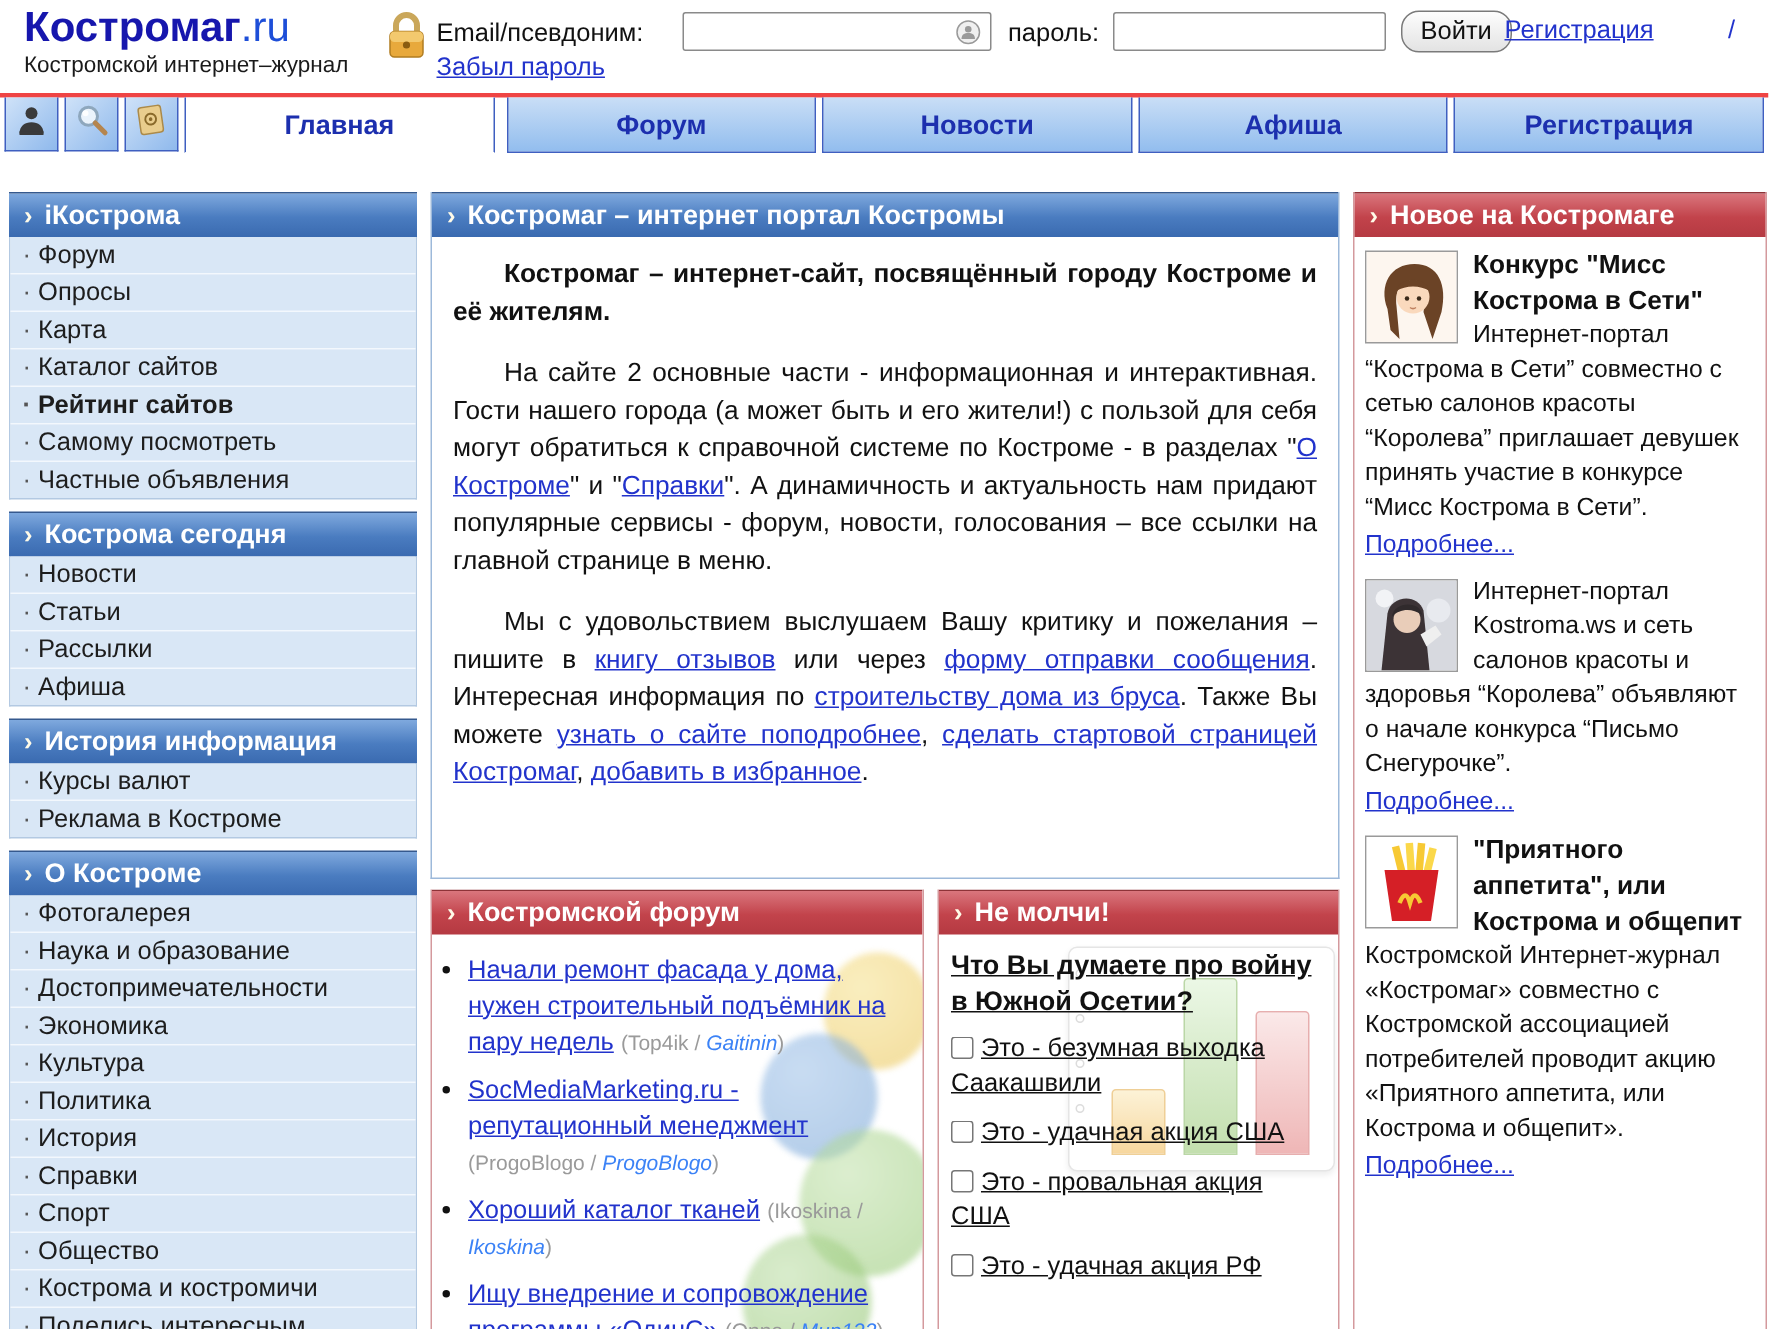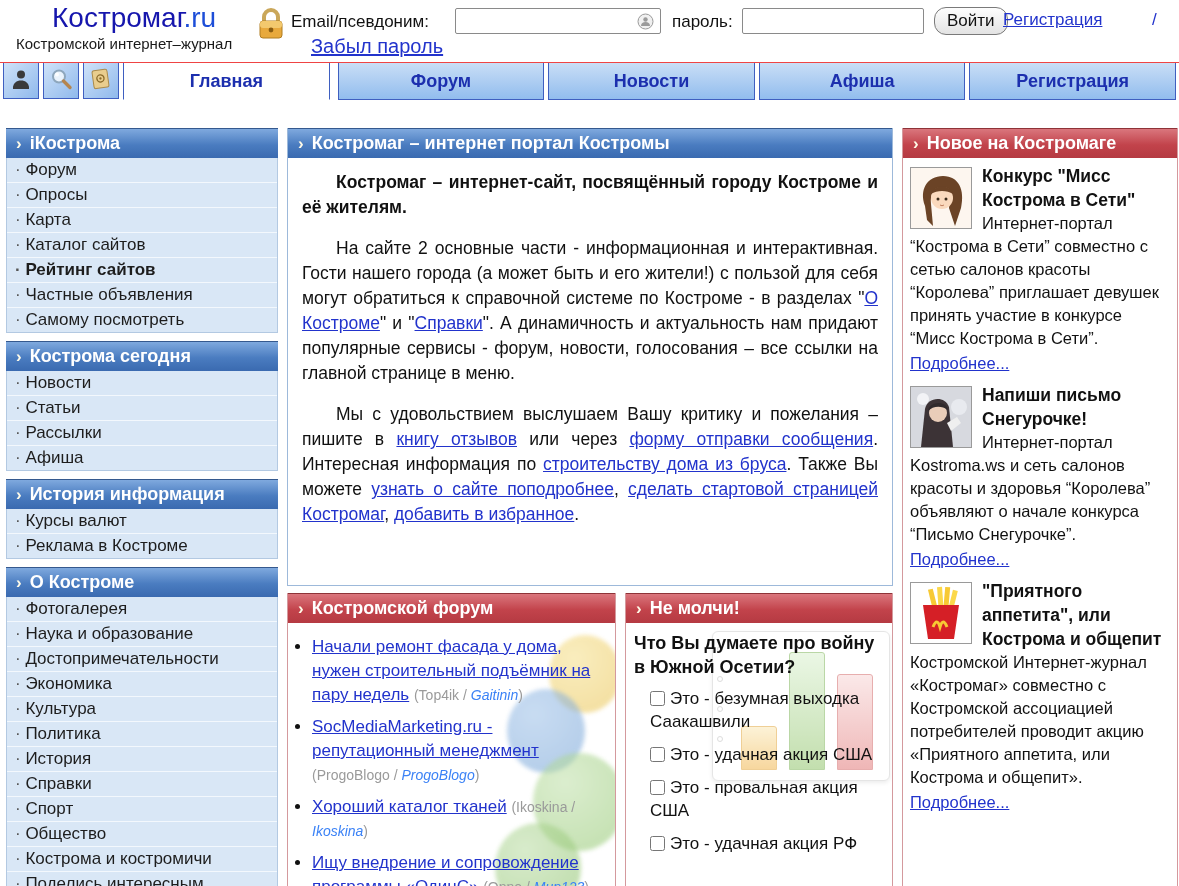--- a/index.html
+++ b/index.html
@@ -5,40 +5,40 @@
   * { margin:0; padding:0; box-sizing:border-box; }
   html,body { background:#fff; }
   body {
     width:1179px; height:886px; overflow:hidden; position:relative;
     font-family:"Liberation Sans","DejaVu Sans",sans-serif; color:#111;
   }
   a { color:#2233cc; text-decoration:underline; cursor:pointer; }
 
   
   .topbar { position:relative; height:62px; }
-  .logo-name { font-size:28px; font-weight:normal; color:#1616ad;margin-left:36px; }
+  .logo-name { font-size:28px; font-weight:bold; color:#1616ad; }
   .logo-suffix { font-size:28px; color:#1d4ed8; }
   .logo { position:absolute; left:16px; top:2px; }
   .logo-sub { font-size:15px; color:#1a1a1a; margin-top:1px; }
   .lock { position:absolute; left:256px; top:7px; }
   .login-label { position:absolute; top:12px; font-size:17px; }
   .lbl-email { left:291px; }
   .lbl-pass { left:672px; }
   .txt-input { position:absolute; top:8px; height:26px; border:1px solid #8a8a8a; border-radius:2px; font-size:15px; padding:0 22px 0 6px; background:#fff; }
   .inp-email { left:455px; width:206px; }
   .inp-pass { left:742px; width:182px; padding-right:6px; }
   .inp-icon { position:absolute; left:637px; top:13px; width:17px; height:17px; }
   .btn-login { position:absolute; left:934px; top:7px; height:28px; padding:0 12px; font-size:17px;
     background:linear-gradient(#fdfdfd,#e3e3e3); border:1px solid #7a7a7a; border-radius:12px; color:#111; cursor:pointer; }
   .reg-link { position:absolute; left:1003px; top:10px; font-size:17px; }
   .reg-slash { position:absolute; left:1152px; top:10px; font-size:17px; color:#2233cc; }
-  .forgot { position:absolute; left:291px; top:35px; font-size:20px;margin-left:20px; }
-
-  
-  .tabbar { height:40px; border-top:1px solid #ef4444; display:flex; padding:0 3px; gap:4px; }
+  .forgot { position:absolute; left:291px; top:35px; font-size:17px; }
+
+  
+  .tabbar { height:40px; border-top:3px solid #ef4444; display:flex; padding:0 3px; gap:4px; }
   .icontab { width:36px; height:36px; border:1px solid #3f5fc0; border-top:none; background:linear-gradient(135deg,#cfe2f8,#8fb9ec);
     display:flex; align-items:center; justify-content:center; cursor:pointer; }
   .tab { flex:1; height:37px; border:1px solid #3f5fc0; border-top:none; background:linear-gradient(#c9def6,#92bdee);
     color:#1c2fae; font-weight:bold; font-size:18px; display:flex; align-items:center; justify-content:center; cursor:pointer; }
   .tab.active { background:#fff; border-bottom-color:#fff; margin-right:4px; }
   .tab.first { max-width:224px; }
 
   
   .content { display:flex; padding:26px 4px 0 6px; gap:9px; height:844px; overflow:hidden; }
   .sidebar { width:272px; flex:none; }
@@ -76,23 +76,23 @@
   .forum-list li { font-size:17px; line-height:24px; margin-bottom:8px; }
   .forum-author { color:#9a9a9a; font-size:14px; text-decoration:none; }
   .forum-author i { color:#3b82f6; }
   .balloon { position:absolute; border-radius:50%; filter:blur(2px); opacity:.55; z-index:1; }
   .bal-y { width:72px; height:78px; background:radial-gradient(circle at 35% 30%, #f6e08a, #e8c04a); right:-6px; top:42px; }
   .bal-b { width:78px; height:84px; background:radial-gradient(circle at 35% 30%, #9cc0e8, #6f9fd4); right:30px; top:96px; }
   .bal-g { width:92px; height:98px; background:radial-gradient(circle at 35% 30%, #bfe0a8, #8cc468); right:-10px; top:160px; }
   .bal-g2 { width:86px; height:90px; background:radial-gradient(circle at 35% 30%, #b9dca2, #84bd60); right:34px; top:230px; }
 
   
-  .poll-body { position:relative; z-index:2; padding:8px 8px 0 8px; }
+  .poll-body { position:relative; z-index:2; padding:8px 8px 0 8px;text-decoration:underline; }
   .poll-q { font-size:18px; font-weight:bold; line-height:24px; margin-bottom:8px; }
-  .poll-opt { font-size:17px; line-height:23px; margin-bottom:10px;margin-left:16px; }
+  .poll-opt { font-size:17px; line-height:23px; margin-bottom:10px; }
   .poll-opt input { width:15px; height:15px; vertical-align:-2px; margin-right:5px; cursor:pointer; }
   .chartbg { position:absolute; right:2px; top:38px; width:178px; height:150px; z-index:1; opacity:.5;
     background:#fff; border:1px solid #ccc; border-radius:6px; box-shadow:0 2px 4px rgba(0,0,0,.15); }
   .chartbg .bar { position:absolute; bottom:10px; width:36px; border-radius:3px 3px 0 0; }
   .bar-o { left:28px; height:44px; background:linear-gradient(#fbe7b0,#f0b040); border:1px solid #e0a030; }
   .bar-g { left:76px; height:118px; background:linear-gradient(#d8f0cc,#88c060); border:1px solid #78b050; }
   .bar-r { left:124px; height:96px; background:linear-gradient(#f8d4d4,#e07070); border:1px solid #d06060; }
   .chartbg .ring { position:absolute; left:4px; width:6px; height:6px; border:1px solid #bbb; border-radius:50%; }
 
   
@@ -182,22 +182,22 @@
       <div class="hdr hdr-blue">
         <span class="hdr-arrow">›</span>
         <span>iКострома</span>
       </div>
       <ul class="side-list">
         <li class="side-item">Форум</li>
         <li class="side-item">Опросы</li>
         <li class="side-item">Карта</li>
         <li class="side-item">Каталог сайтов</li>
         <li class="side-item bold">Рейтинг сайтов</li>
+        <li class="side-item">Самому посмотреть</li>
         <li class="side-item">Частные объявления</li>
-        <li class="side-item">Самому посмотреть</li>
       </ul>
     </div>
 
     <div class="side-section">
       <div class="hdr hdr-blue">
         <span class="hdr-arrow">›</span>
         <span>Кострома сегодня</span>
       </div>
       <ul class="side-list">
         <li class="side-item">Новости</li>
@@ -325,21 +325,20 @@
         <svg width="60" height="60" viewBox="0 0 60 60">
           <rect width="60" height="60" fill="#d7d9df"></rect>
           <circle cx="12" cy="12" r="6" fill="#f2f3f6"></circle>
           <circle cx="48" cy="20" r="8" fill="#e8eaef"></circle>
           <path d="M10 60 L14 22 C16 10 34 8 38 20 L42 60 Z" fill="#3c3336"></path>
           <circle cx="27" cy="26" r="9" fill="#e9cdb9"></circle>
           <path d="M17 24 C18 14 36 13 37 23 C30 18 22 19 17 24 Z" fill="#302a2c"></path>
           <path d="M36 36 l10 -6 l4 6 l-10 8 Z" fill="#efefef"></path>
         </svg>
       </span>
-      <div class="news-title">Напиши письмо Снегурочке!</div>
       <span>Интернет-портал Kostroma.ws и сеть салонов красоты и здоровья “Королева” объявляют о начале конкурса “Письмо Снегурочке”.</span><br>
       <a class="news-more">Подробнее...</a>
     </div>
 
     <div class="news-item">
       <span class="news-thumb">
         <svg width="60" height="60" viewBox="0 0 60 60">
           <rect width="60" height="60" fill="#ffffff"></rect>
           <g>
             <rect x="20" y="6" width="5" height="26" fill="#f7c934" transform="rotate(-14 22 19)"></rect>

